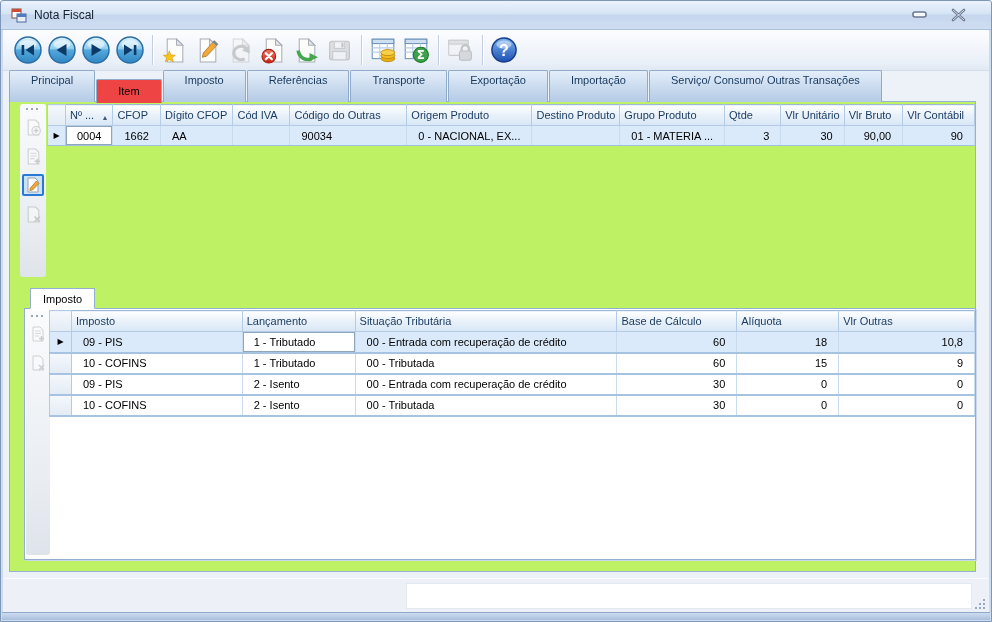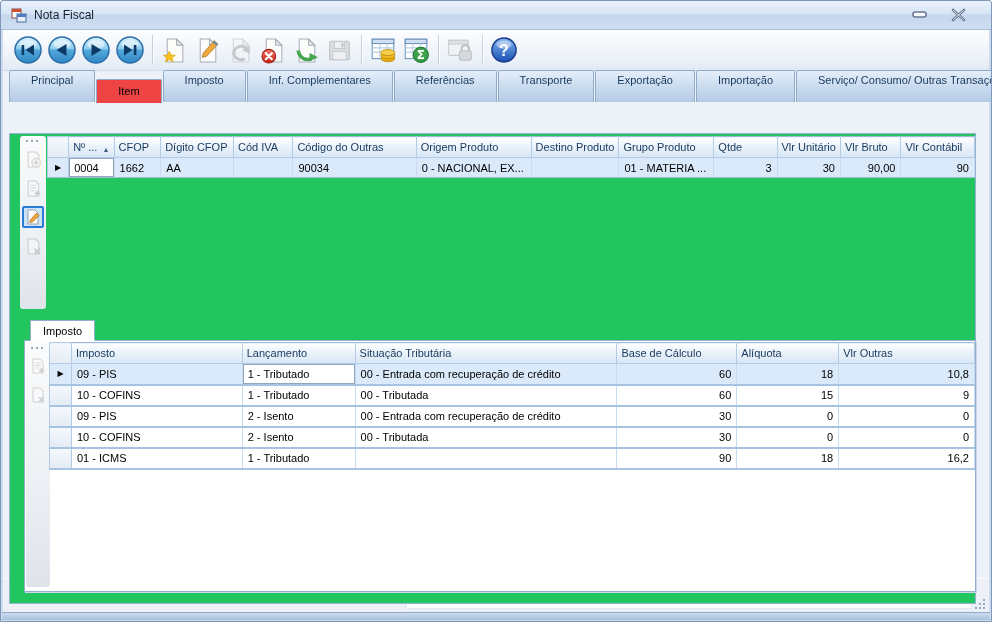--- a/index.html
+++ b/index.html
@@ -34,21 +34,21 @@
     display:flex; align-items:flex-end; z-index:3; }
   .tab { height:32px; line-height:19px; padding:0 21px; font-size:11px; color:#17395e;
     background:linear-gradient(#e4eefa,#c6d8ed 60%,#b4cbe6);
     border:1px solid #8fabc9; border-bottom:none; border-radius:2px 2px 0 0; margin-right:1px;
     white-space:nowrap; cursor:default; }
   .tab.selected { background:#ef4444; color:#000; height:24px; line-height:22px; margin-bottom:-1px;
     position:relative; z-index:4; }
 
   
   .content { position:absolute; top:100px; left:8px; width:967px; height:471px;
-    background:#22c55e; border:1px solid #96b1d2; z-index:1;margin-top:32px; }
+    background:#bef264; border:1px solid #96b1d2; z-index:1; }
 
   
   .vtool { position:absolute; background:linear-gradient(180deg,#fafbfc,#e9edf2 70%,#dfe4ea);
     border-radius:3px; display:flex; flex-direction:column; align-items:center; padding-top:3px; }
   .vtool1 { left:10px; top:2px; width:26px; height:173px; }
   .vtool2 { left:1px; top:2px; width:24px; height:244px; }
   .grip { width:14px; height:4px; margin-bottom:5px; position:relative; }
   .grip::before { content:""; position:absolute; left:0; top:1px; width:2px; height:2px;
     background:#9aa6b4; box-shadow:5px 0 0 #9aa6b4, 10px 0 0 #9aa6b4; }
   .vbtn { width:22px; height:22px; display:flex; align-items:center; justify-content:center; margin-bottom:7px; }
@@ -56,21 +56,21 @@
   .vbtn.active { background:#cbe2f8; border:2px solid #2a7ad4; border-radius:2px; }
 
   
   .grid-wrap { position:absolute; }
   .gw1 { left:37px; top:2px; }
   .gw2 { left:24px; top:1px; }
   table.g { border-collapse:collapse; table-layout:fixed; font-size:11px; }
   table.g th { background:linear-gradient(#ffffff,#eaf2fa 45%,#d8e6f6); color:#17395e; font-weight:normal;
     border:1px solid #b3cbe4; border-top-color:#9db8d6; height:21px; padding:0 4px; text-align:left;
     white-space:nowrap; overflow:hidden; cursor:default; }
-  table.g td { border:1px solid #c9dbee; height:20px; padding:0 5px; white-space:nowrap;
+  table.g td { border:1px solid #c9dbee; height:20px; padding:0 11px; white-space:nowrap;
     overflow:hidden; background:#fff; cursor:default; }
   #grid1 td { border-bottom:1px solid #9fc0e0; }
   #grid2 td { height:21px; border-bottom:2px solid #a6c4e2; }
   table.g .ind { background:linear-gradient(#f4f8fc,#e3ebf4); border:1px solid #b3cbe4;
     text-align:center; font-size:8px; padding:0; color:#000; }
   table.g tr.sel td { background:#dbeafa; }
   table.g tr.sel td.focused { background:#fff; box-shadow:inset 0 0 0 1px #8fa6bd; }
   table.g td.num { text-align:right; }
   .sort { font-size:7px; color:#3a5a7a; float:right; margin-top:5px; }
 
@@ -263,21 +263,20 @@
         <ellipse cx="13" cy="8" rx="7" ry="3.8" fill="rgba(255,255,255,.45)"></ellipse>
         <text x="13" y="18.5" font-size="15" font-weight="bold" fill="#fff" text-anchor="middle" font-family="'Liberation Sans',sans-serif">?</text>
       </svg>
     </span>
   </div>
 
   <div class="tabstrip" id="tabstrip">
       <div class="tab">Principal</div>
       <div class="tab selected">Item</div>
       <div class="tab">Imposto</div>
-      <div class="tab">Inf. Complementares</div>
       <div class="tab">Referências</div>
       <div class="tab">Transporte</div>
       <div class="tab">Exportação</div>
       <div class="tab">Importação</div>
       <div class="tab">Serviço/ Consumo/ Outras Transações</div>
     </div>
 
   <div class="content">
 
     <div class="vtool vtool1">
@@ -436,29 +435,20 @@
               </tr>
               <tr>
                 <td class="ind"></td>
                 <td>10 - COFINS</td>
                 <td>2 - Isento</td>
                 <td>00 - Tributada</td>
                 <td class="num">30</td>
                 <td class="num">0</td>
                 <td class="num">0</td>
               </tr>
-              <tr>
-                <td class="ind"></td>
-                <td>01 - ICMS</td>
-                <td>1 - Tributado</td>
-                <td></td>
-                <td class="num">90</td>
-                <td class="num">18</td>
-                <td class="num">16,2</td>
-              </tr>
             </tbody>
           </table>
       </div>
     </div>
   </div>
 
   <div class="bottom-frame"></div>
   <div class="statusbar">
     <div class="status-panel"></div>
     <div class="resize-grip"></div>

